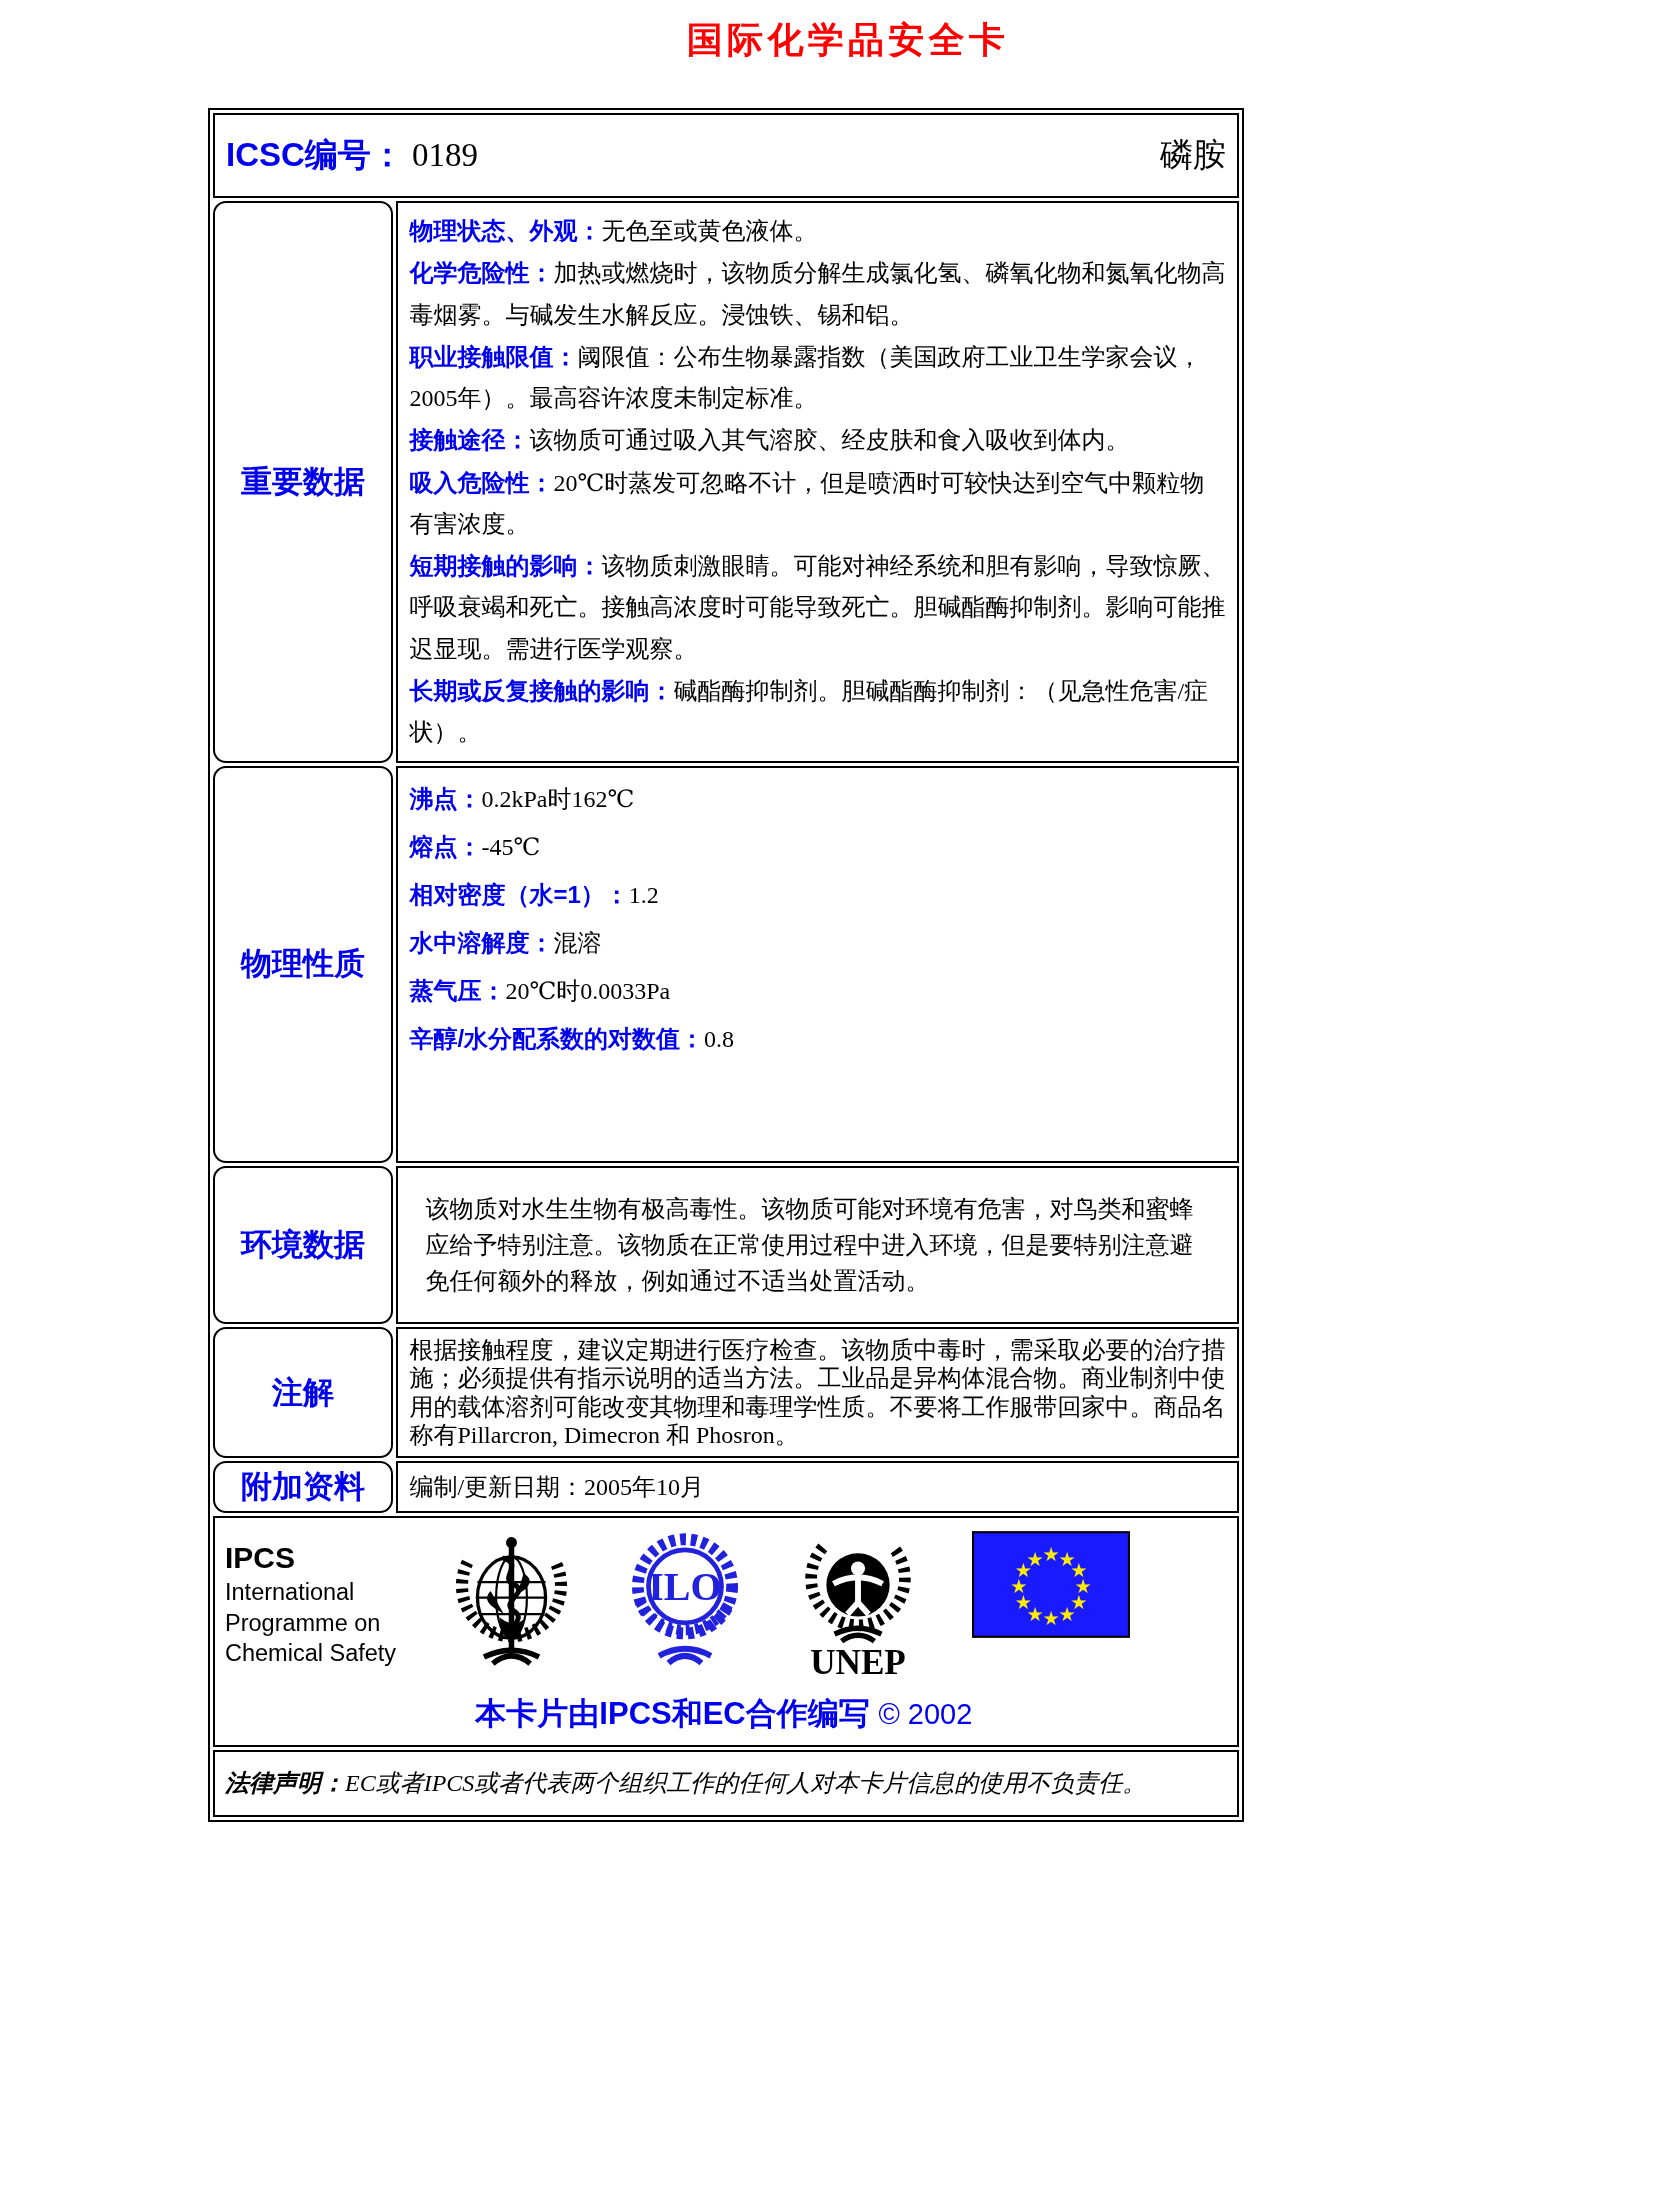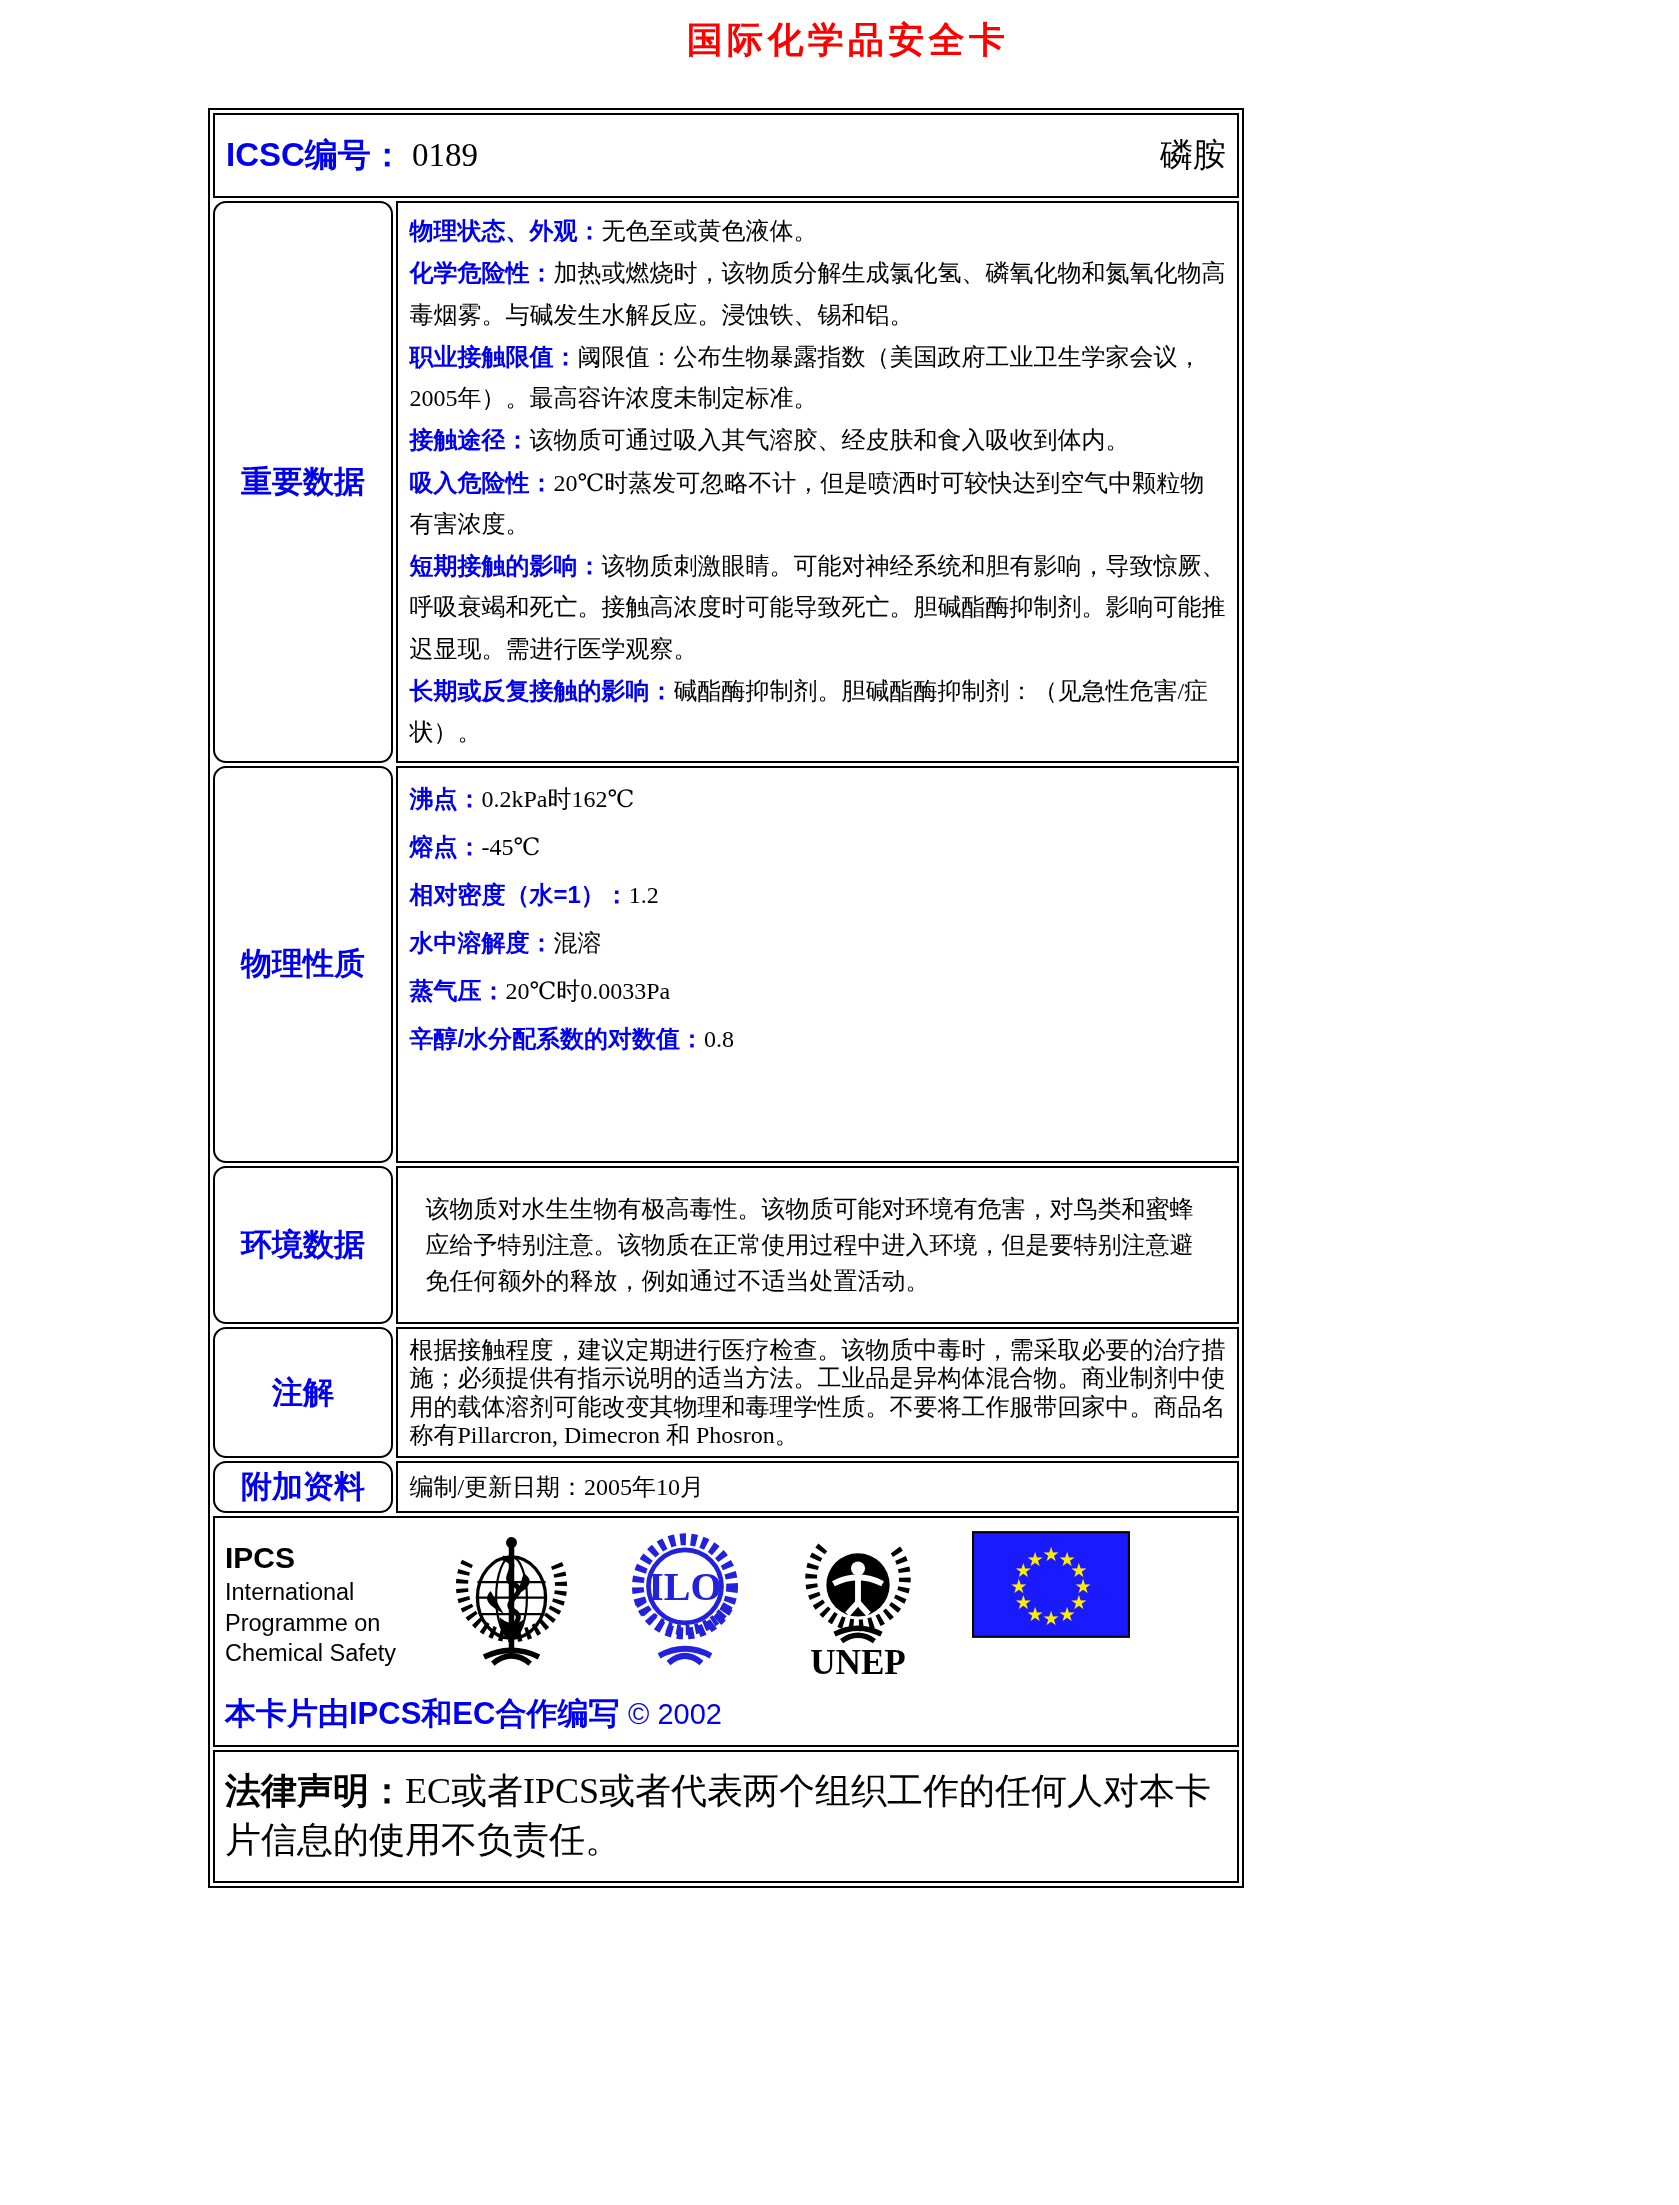--- a/index.html
+++ b/index.html
@@ -26,24 +26,24 @@
   .phys p{margin:0;line-height:2.0;}
   .env-text{line-height:1.5;margin:16px;}
   .notes-text{line-height:1.18;margin:0;}
   .add-text{line-height:1.4;margin:0;}
   .footer-cell{padding:13px 14.3px 10px 10px;margin-top:20px;}
   .logo-row{display:flex;justify-content:space-between;align-items:flex-start;
             padding-right:93px;}
   .ipcs-block{font-family:"Liberation Sans","DejaVu Sans",sans-serif;
               font-size:23.5px;line-height:1.3;padding-top:7.1px;}
   .ipcs-block .big{font-weight:bold;font-size:30px;}
-  .credit-line{margin-top:11.4px;font-size:31px;color:#0000EE;
+  .credit-line{text-align:center;margin-top:11.4px;font-size:31px;color:#0000EE;
                font-family:"Liberation Sans","DejaVu Sans",sans-serif;font-weight:bold;}
   .credit-line .copy{font-weight:normal;font-size:29px;}
-  .legal-cell{padding:15.7px 10px;font-size:36px;}
+  .legal-cell{padding:15.7px 10px;font-size:24px;font-style:italic;}
   .legal-cell .blk-lbl{font-family:"Liberation Sans","DejaVu Sans",sans-serif;
                        font-weight:bold;color:#000;}
   .unep-word{font-family:"Liberation Serif","DejaVu Serif",serif;font-weight:bold;}
   svg{display:block;}
 </style>
 </head>
 <body>
 
 <div class="page">
 

